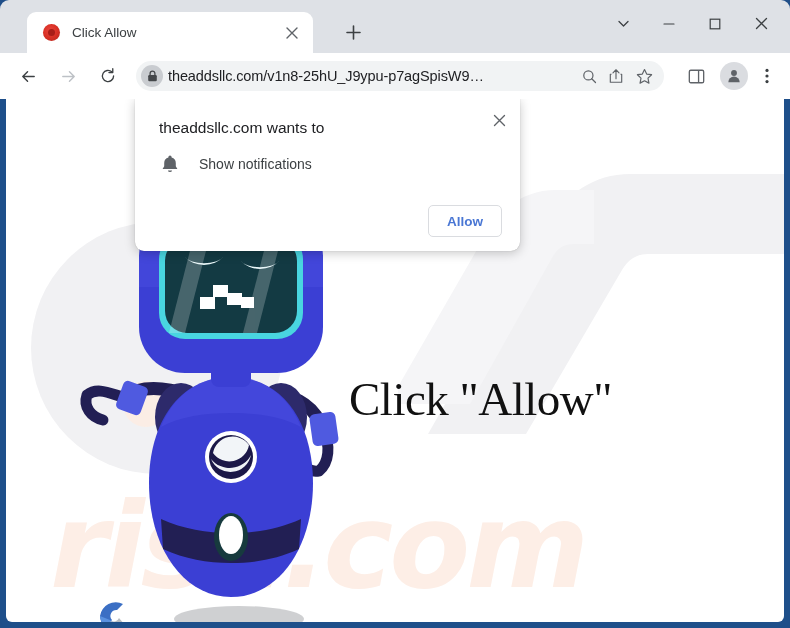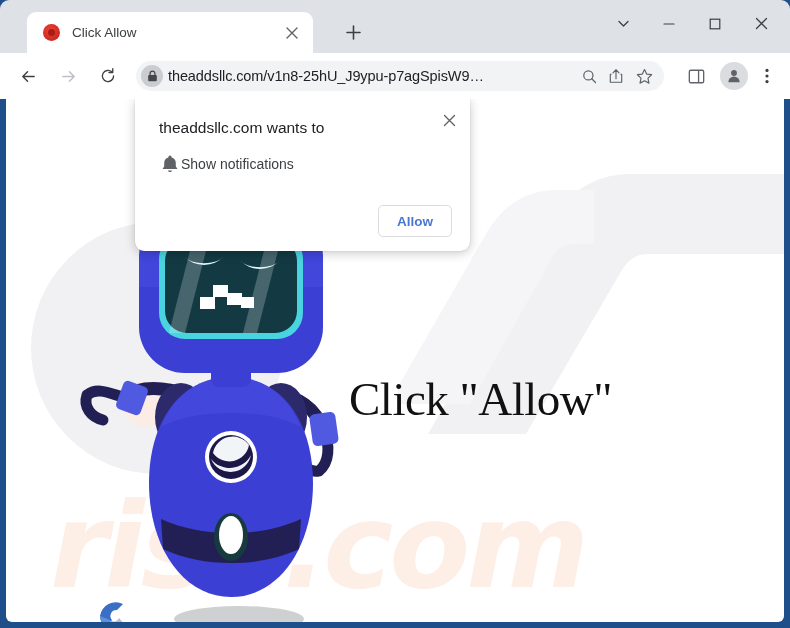--- a/index.html
+++ b/index.html
@@ -260,21 +260,21 @@
     left: 70px; top: 495px;
     width: 72px;
     text-align: center;
   }
   #ecaptcha-mark { width: 44px; height: 44px; margin: 0 auto; display: block; }
 
   
   #permission-bubble {
     position: absolute;
     left: 129px; top: 0px;
-    width: 335px; height: 152px;
+    width: 385px; height: 152px;
     background: #ffffff;
     border-radius: 0 0 9px 9px;
     box-shadow: 0 2px 11px rgba(0,0,0,.22), 0 0 1px rgba(0,0,0,.3);
     z-index: 20;
   }
   #permission-close {
     position: absolute;
     right: 8px; top: 8px;
     width: 26px; height: 26px;
     display: flex; align-items: center; justify-content: center;
@@ -288,20 +288,21 @@
     color: #202124;
   }
   #permission-row {
     position: absolute;
     left: 24px; top: 54px;
     display: flex;
     align-items: center;
   }
   #bell-icon { width: 22px; height: 22px; color: #5f6368; flex: 0 0 auto; }
   #permission-option-label {
+    margin-left: 18px;
     font-size: 14px;
     color: #3c4043;
   }
   #permission-actions {
     position: absolute;
     right: 18px; bottom: 14px;
     display: flex;
     gap: 14px;
     flex-direction: column;
   }

